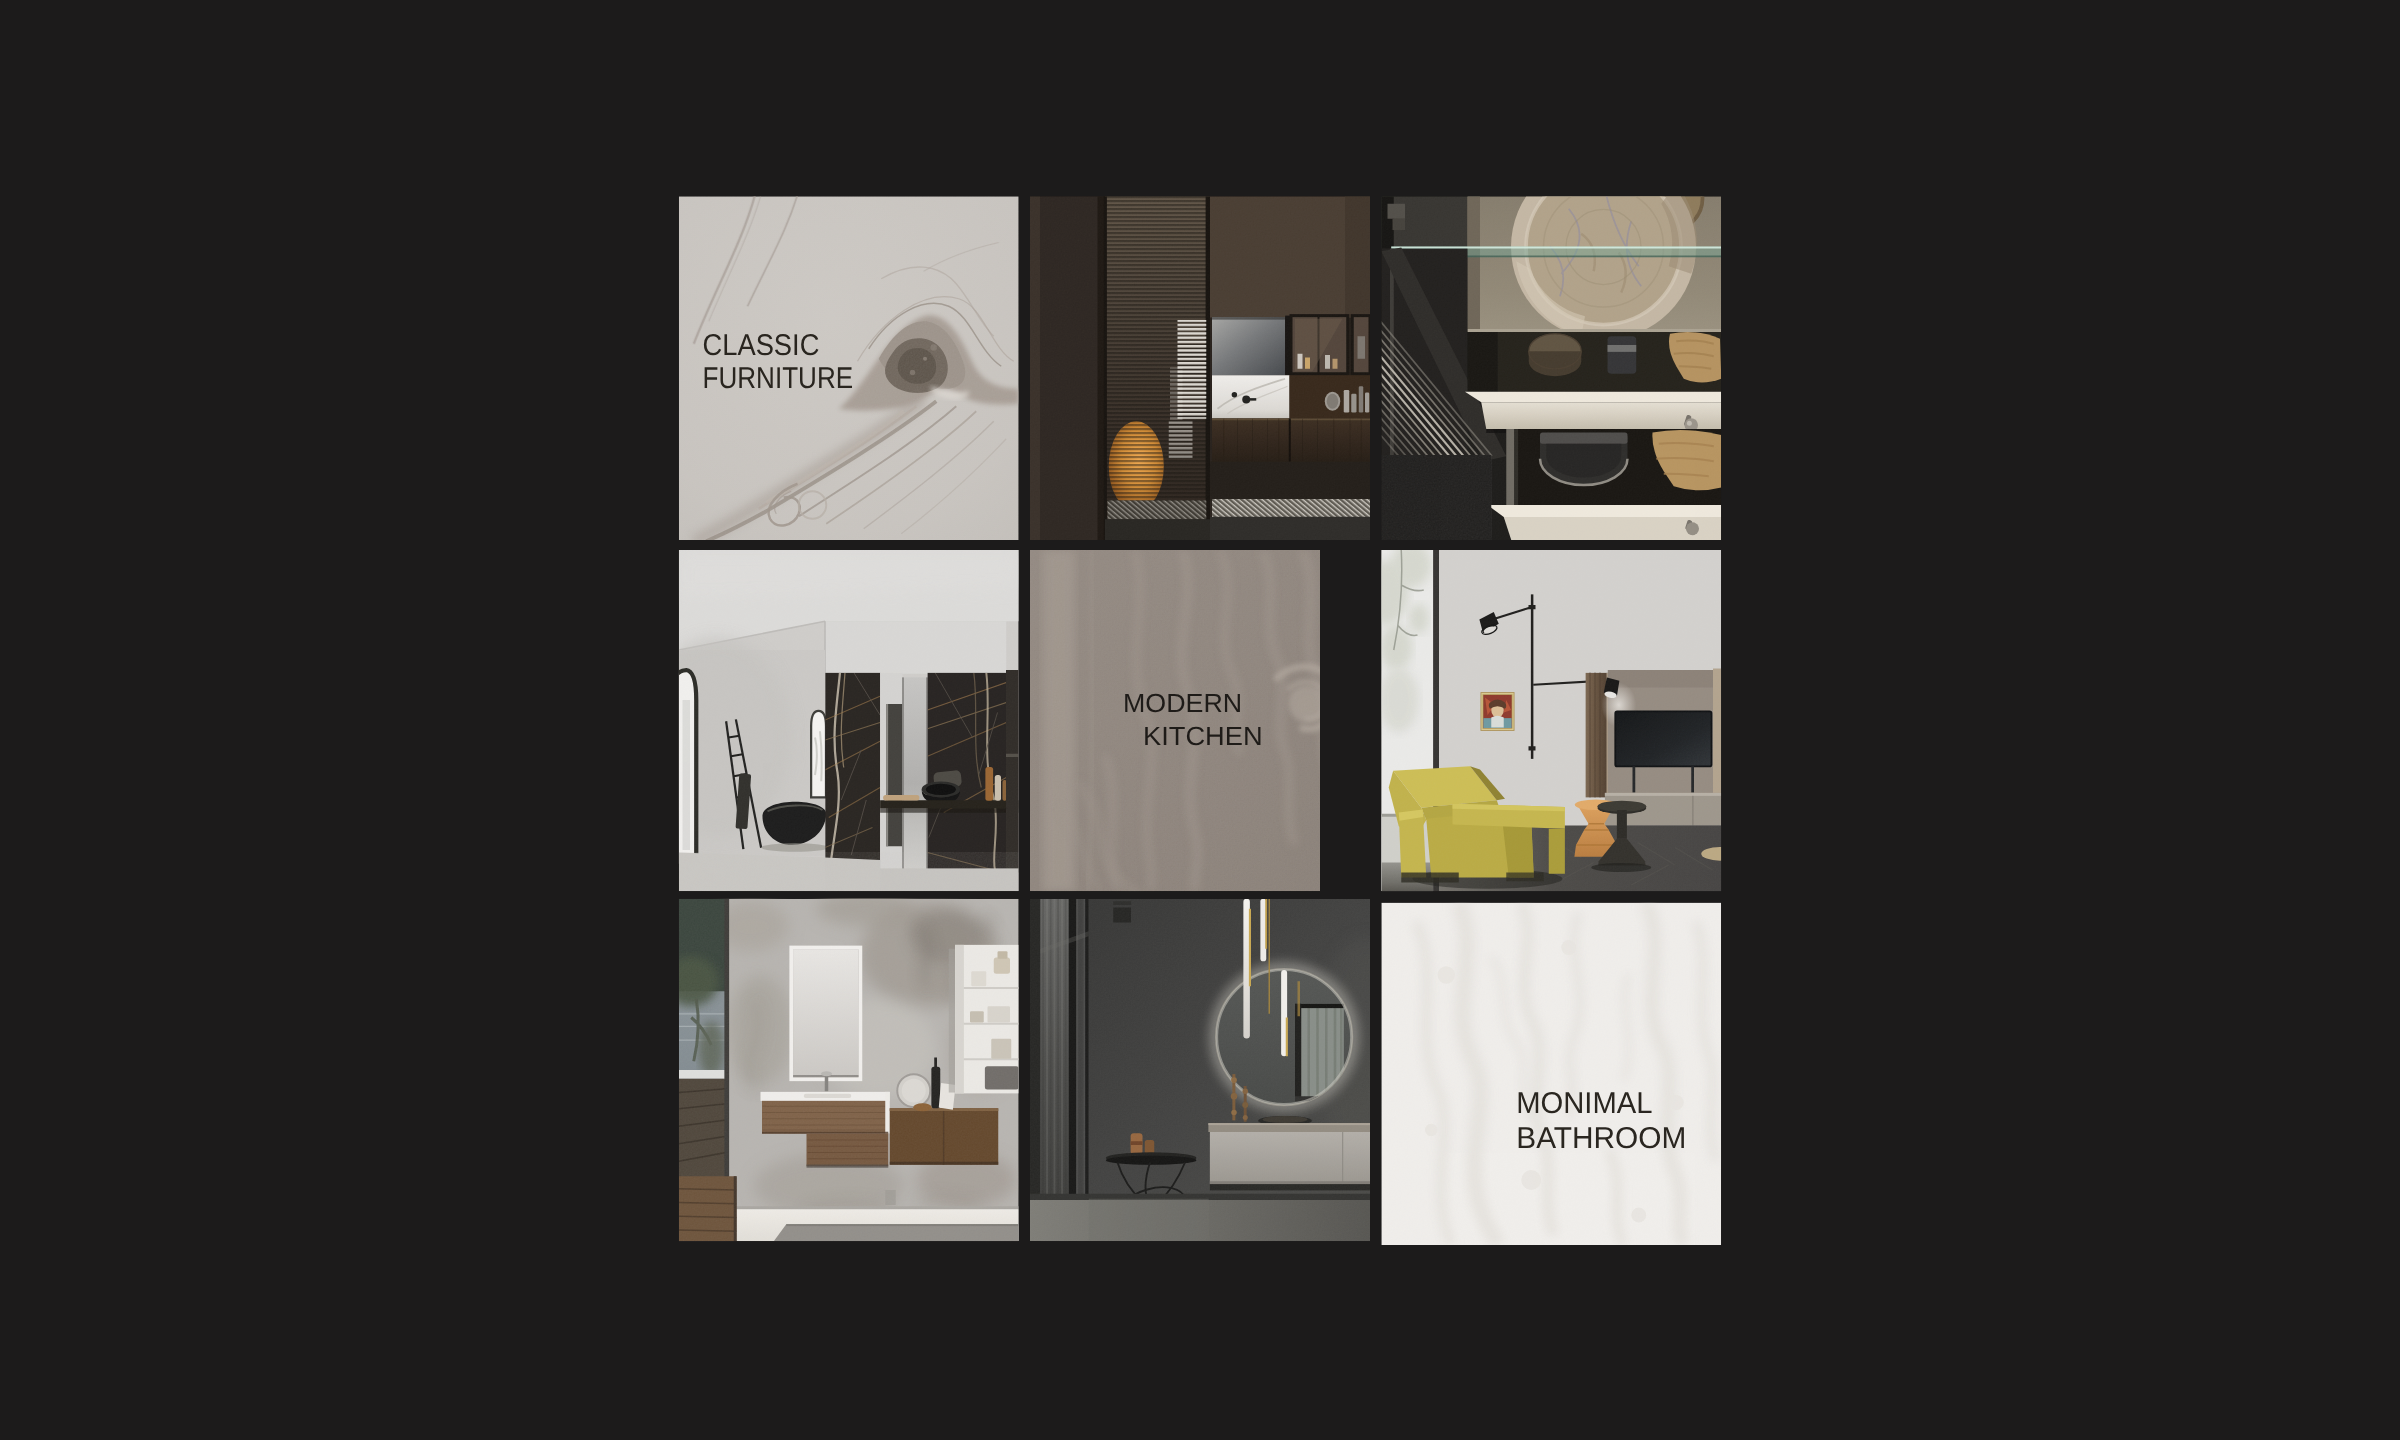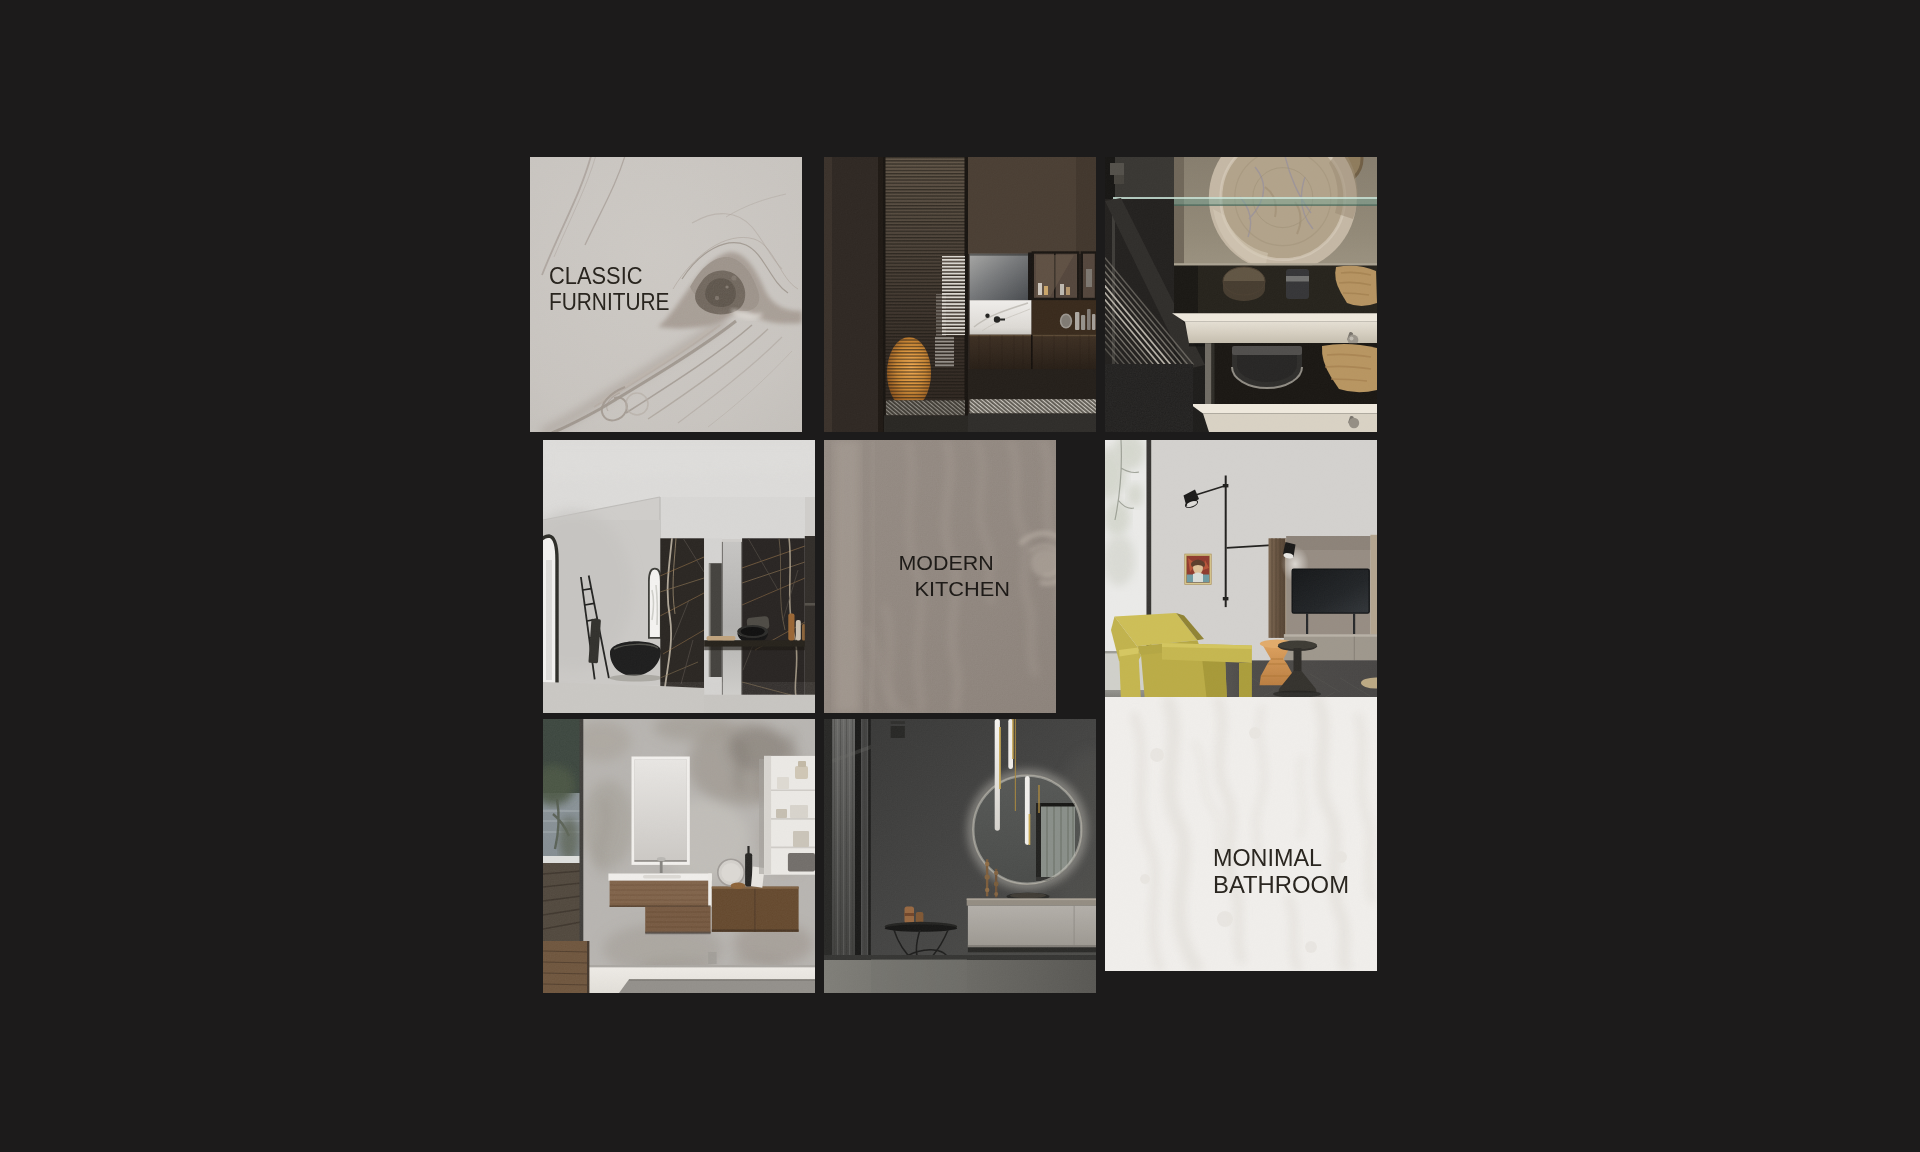--- a/index.html
+++ b/index.html
@@ -22,21 +22,21 @@
       </filter>
 <filter id="bl4">
         <feGaussianBlur stdDeviation="4"></feGaussianBlur>
       </filter>
 <filter id="bl6">
         <feGaussianBlur stdDeviation="6"></feGaussianBlur>
       </filter>
 </defs>
 </svg>
 
-<div class="c" style="left:530px;top:157px;width:272px;height:336px">
+<div class="c" style="left:543px;top:157px;width:272px;height:336px">
 <svg width="272" height="275" viewBox="0 0 272 275">
 <defs>
 <radialGradient id="c1bg" cx="45%" cy="35%" r="90%">
   <stop offset="0" stop-color="#cdc9c4"></stop>
           <stop offset="70%" stop-color="#c8c4bf"></stop>
           <stop offset="100%" stop-color="#c2beb9"></stop>
 </radialGradient>
 </defs>
 
 <rect width="272" height="275" fill="url(#c1bg)"></rect>
@@ -905,21 +905,21 @@
 </g>
 
 <rect x="0" y="240" width="272" height="34" fill="url(#c8f)"></rect>
 <rect x="0" y="236" width="272" height="5" fill="#31312f"></rect>
 <rect x="47" y="240" width="96" height="34" fill="#6e6d68" opacity="0.4"></rect>
 
 <rect width="272" height="274" filter="url(#nz)" opacity="0.07"></rect>
 </svg>
 </div>
 
-<div class="c" style="left:1105px;top:697px;width:272px;height:274px">
+<div class="c" style="left:1105px;top:722px;width:272px;height:274px">
 <svg width="272" height="274" viewBox="0 0 272 274">
 
 <rect width="272" height="274" fill="#f1efec"></rect>
 
 <g fill="none" stroke="#e5e2dd" filter="url(#bl4)" opacity="0.85">
 <path d="M62,0 C80,44 52,84 74,128 C90,158 62,206 82,252 C86,262 90,268 94,274" stroke-width="13"></path>
 <path d="M28,16 C48,60 24,104 46,152 C58,182 38,232 56,274" stroke-width="8"></path>
 <path d="M112,0 C126,32 104,64 122,98 C134,124 116,162 130,192 C138,210 128,240 138,266" stroke-width="9"></path>
 <path d="M158,8 C146,40 168,72 154,108 C146,128 158,150 150,172" stroke-width="6"></path>
 <path d="M212,0 C230,38 204,78 226,118 C238,146 220,184 236,218 C244,240 234,258 242,274" stroke-width="11"></path>

